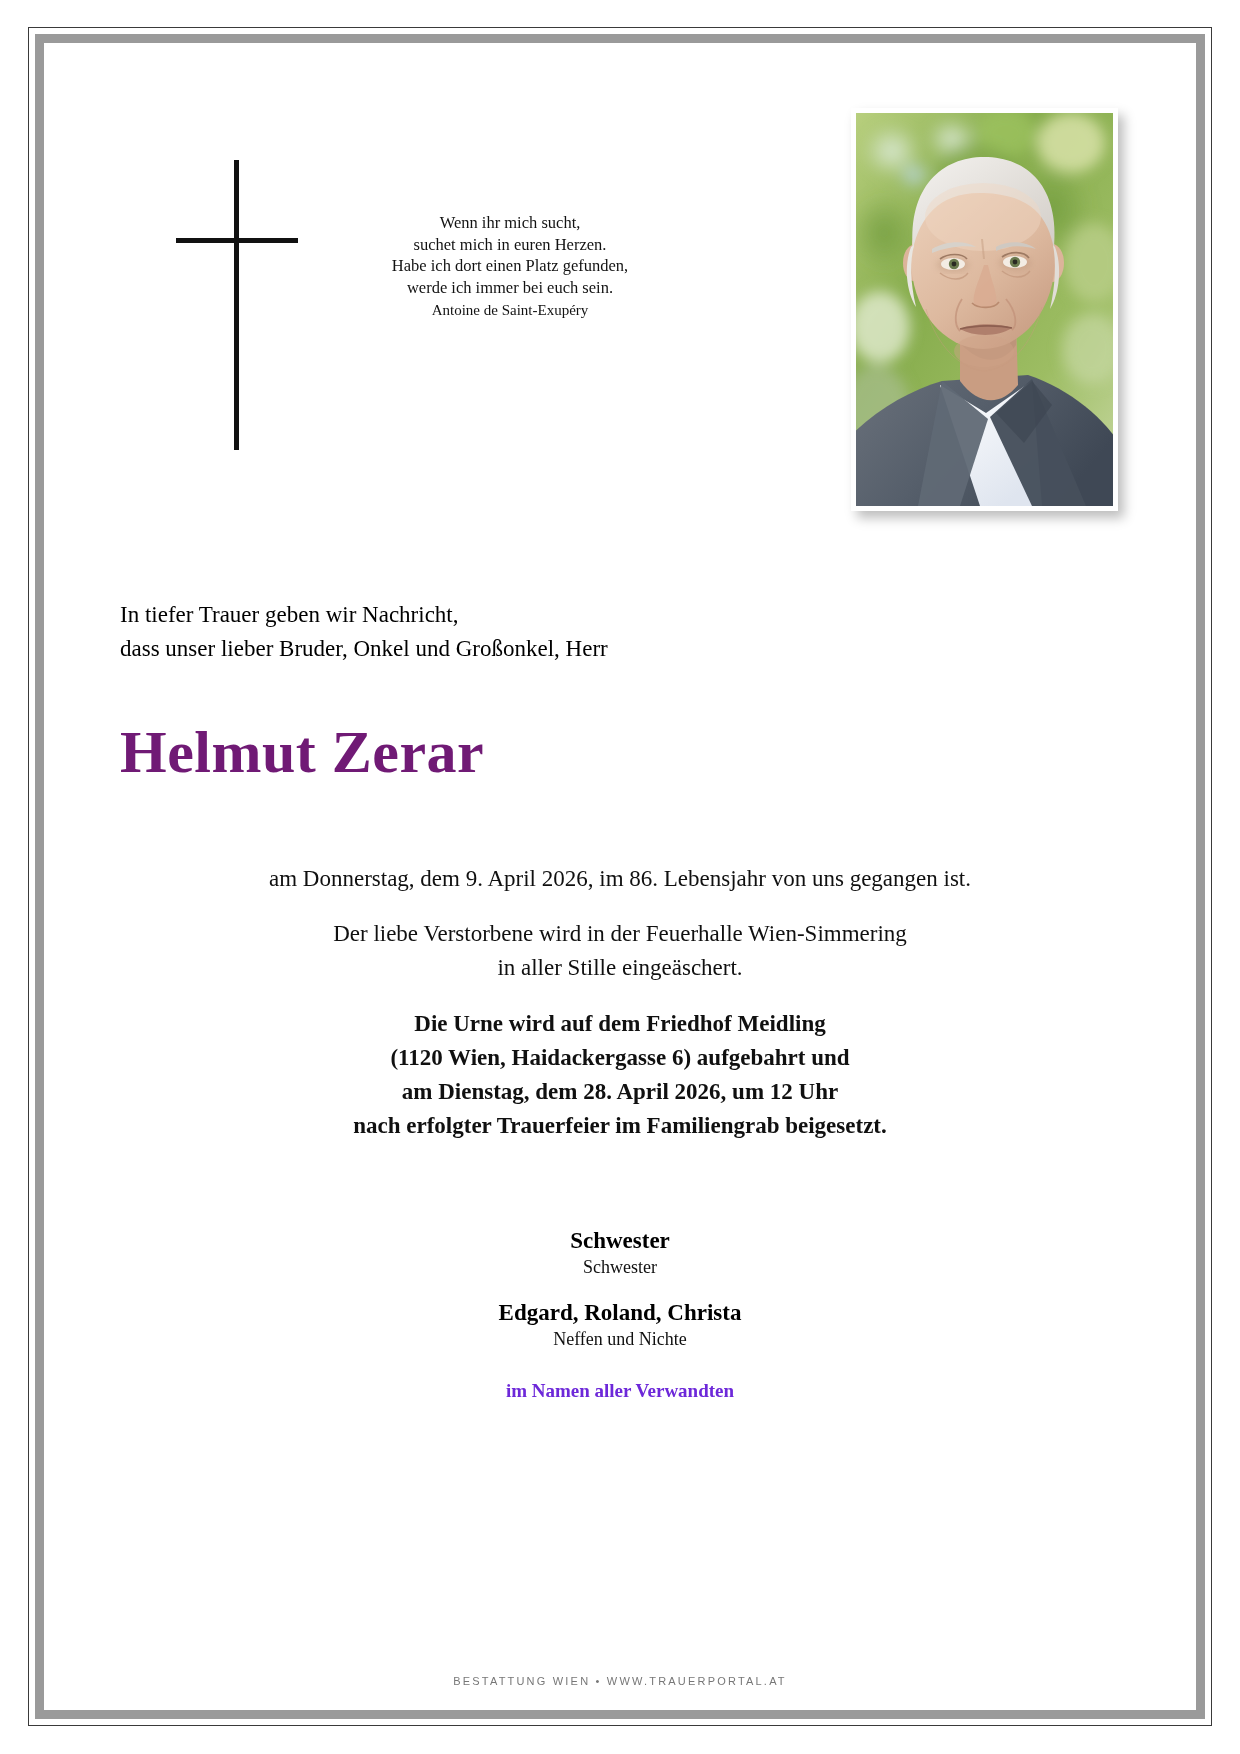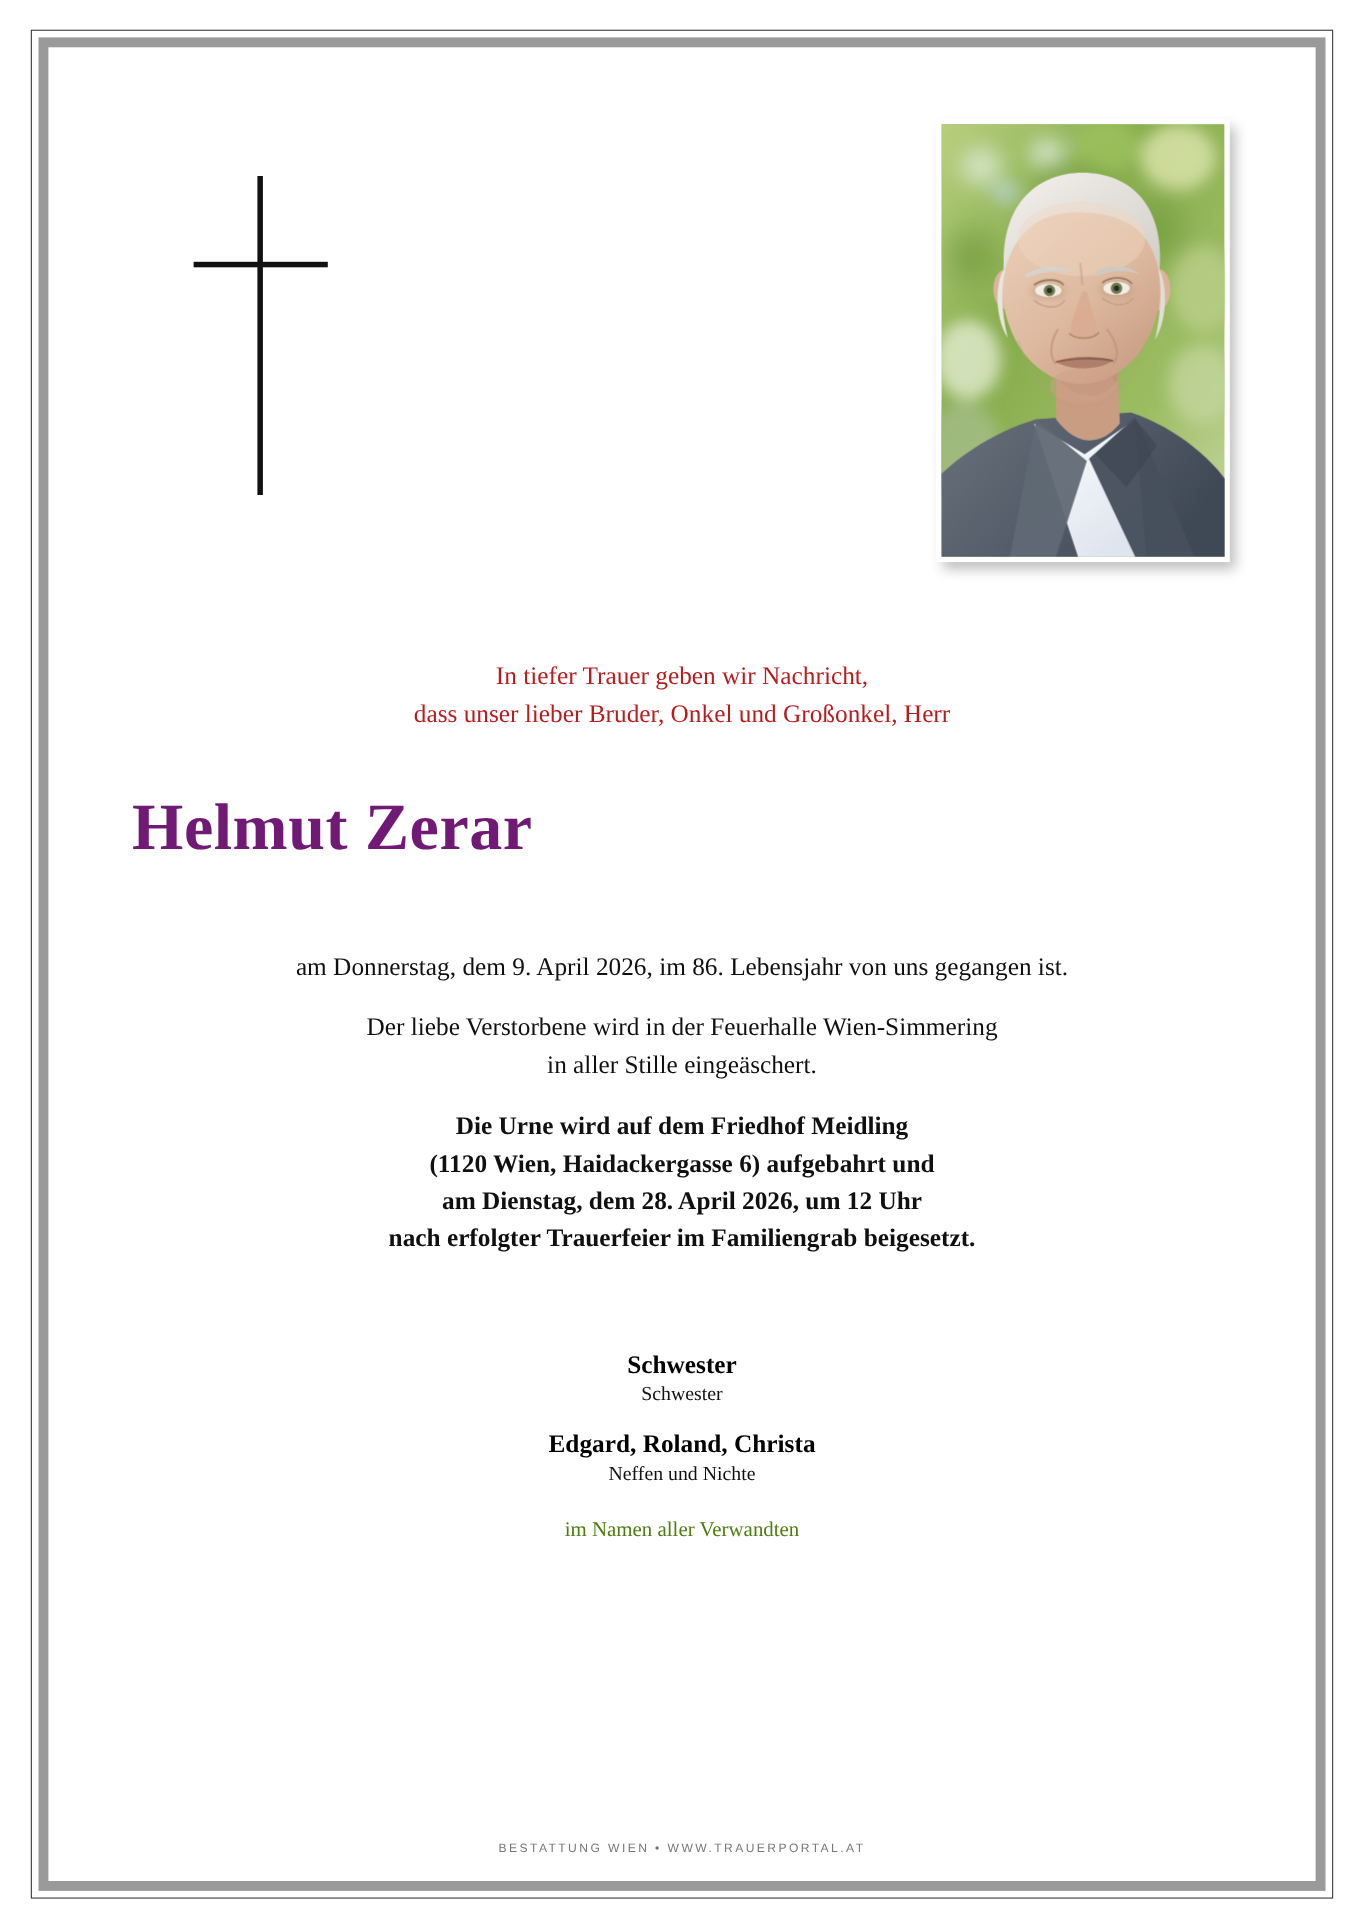--- a/index.html
+++ b/index.html
@@ -120,24 +120,24 @@
     background: #8fae55;
   }
   .photo svg { display: block; width: 100%; height: 100%; }
 
   
   .intro {
     position: absolute;
     left: 120px;
     top: 598px;
     width: 1000px;
-    text-align: center;
+    text-align: left;
     font-size: 23px;
     line-height: 34px;
-    color: #b91c1c;
+    color: #000000;
   }
   .name {
     position: absolute;
     left: 120px;
     top: 718px;
     width: 1000px;
     font-size: 60px;
     font-weight: bold;
     letter-spacing: 0.5px;
     color: #701a75;
@@ -191,22 +191,22 @@
   .rel-role {
     font-size: 18px;
     line-height: 25px;
     color: #101010;
     margin-bottom: 18px;
   }
   .rel-role.last { margin-bottom: 12px; }
   .rel-closing {
     margin-top: 28px;
     font-size: 19px;
-    font-weight: normal;
-    color: #4d7c0f;
+    font-weight: bold;
+    color: #6d28d9;
   }
 
   .place-date {
     position: absolute;
     left: 120px;
     top: 1570px;
     width: 1000px;
     text-align: center;
     font-size: 24px;
     color: #101010;
@@ -234,20 +234,27 @@
     <div class="frame-inner"></div>
   </div>
 
   <div class="sheet">
 
     <div class="cross">
       <div class="bar-v"></div>
       <div class="bar-h"></div>
     </div>
 
+    <div class="quote">
+      <span class="line">Wenn ihr mich sucht,</span>
+      <span class="line">suchet mich in euren Herzen.</span>
+      <span class="line">Habe ich dort einen Platz gefunden,</span>
+      <span class="line">werde ich immer bei euch sein.</span>
+      <span class="author">Antoine de Saint-Exupéry</span>
+    </div>
 
     <div class="photo-wrap">
       <div class="photo-frame">
         <div class="photo">
           <svg viewBox="0 0 257 393" preserveAspectRatio="xMidYMid slice">
             <defs>
               <linearGradient id="bgGrad" x1="0" y1="0" x2="1" y2="1">
                 <stop offset="0%" stop-color="#b8cf7e"></stop>
                 <stop offset="35%" stop-color="#86ac4c"></stop>
                 <stop offset="70%" stop-color="#9dbd63"></stop>

